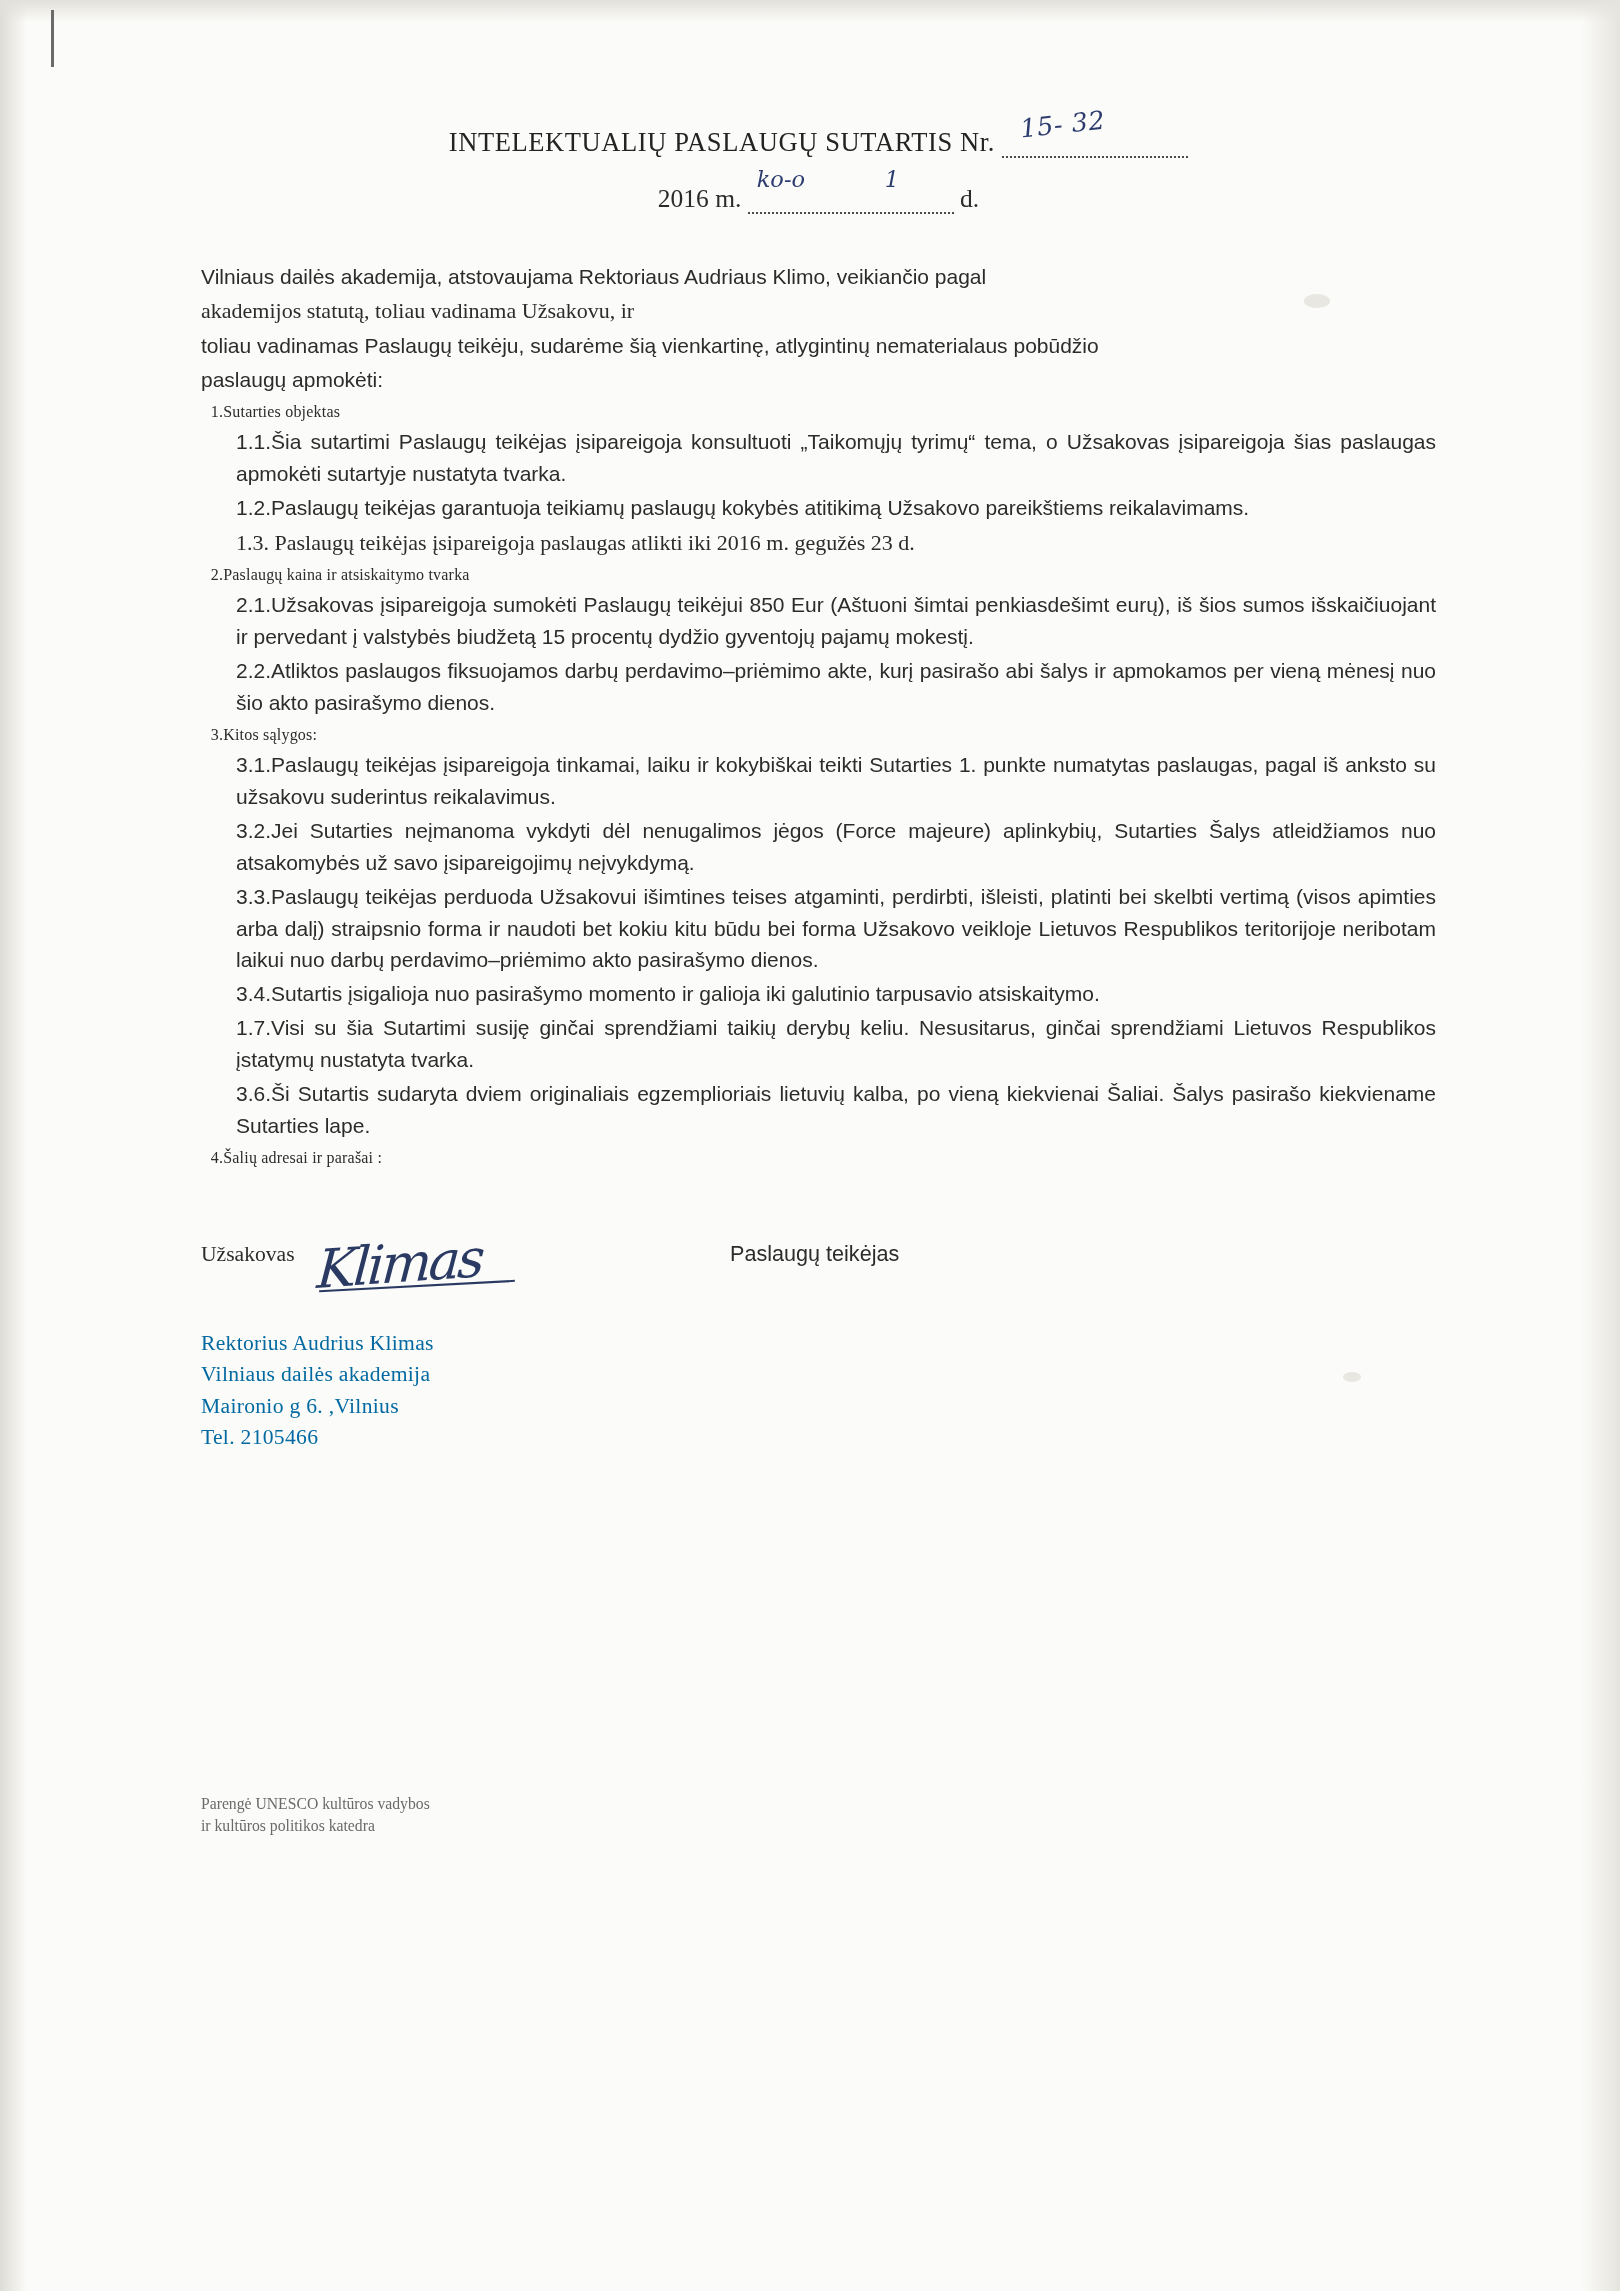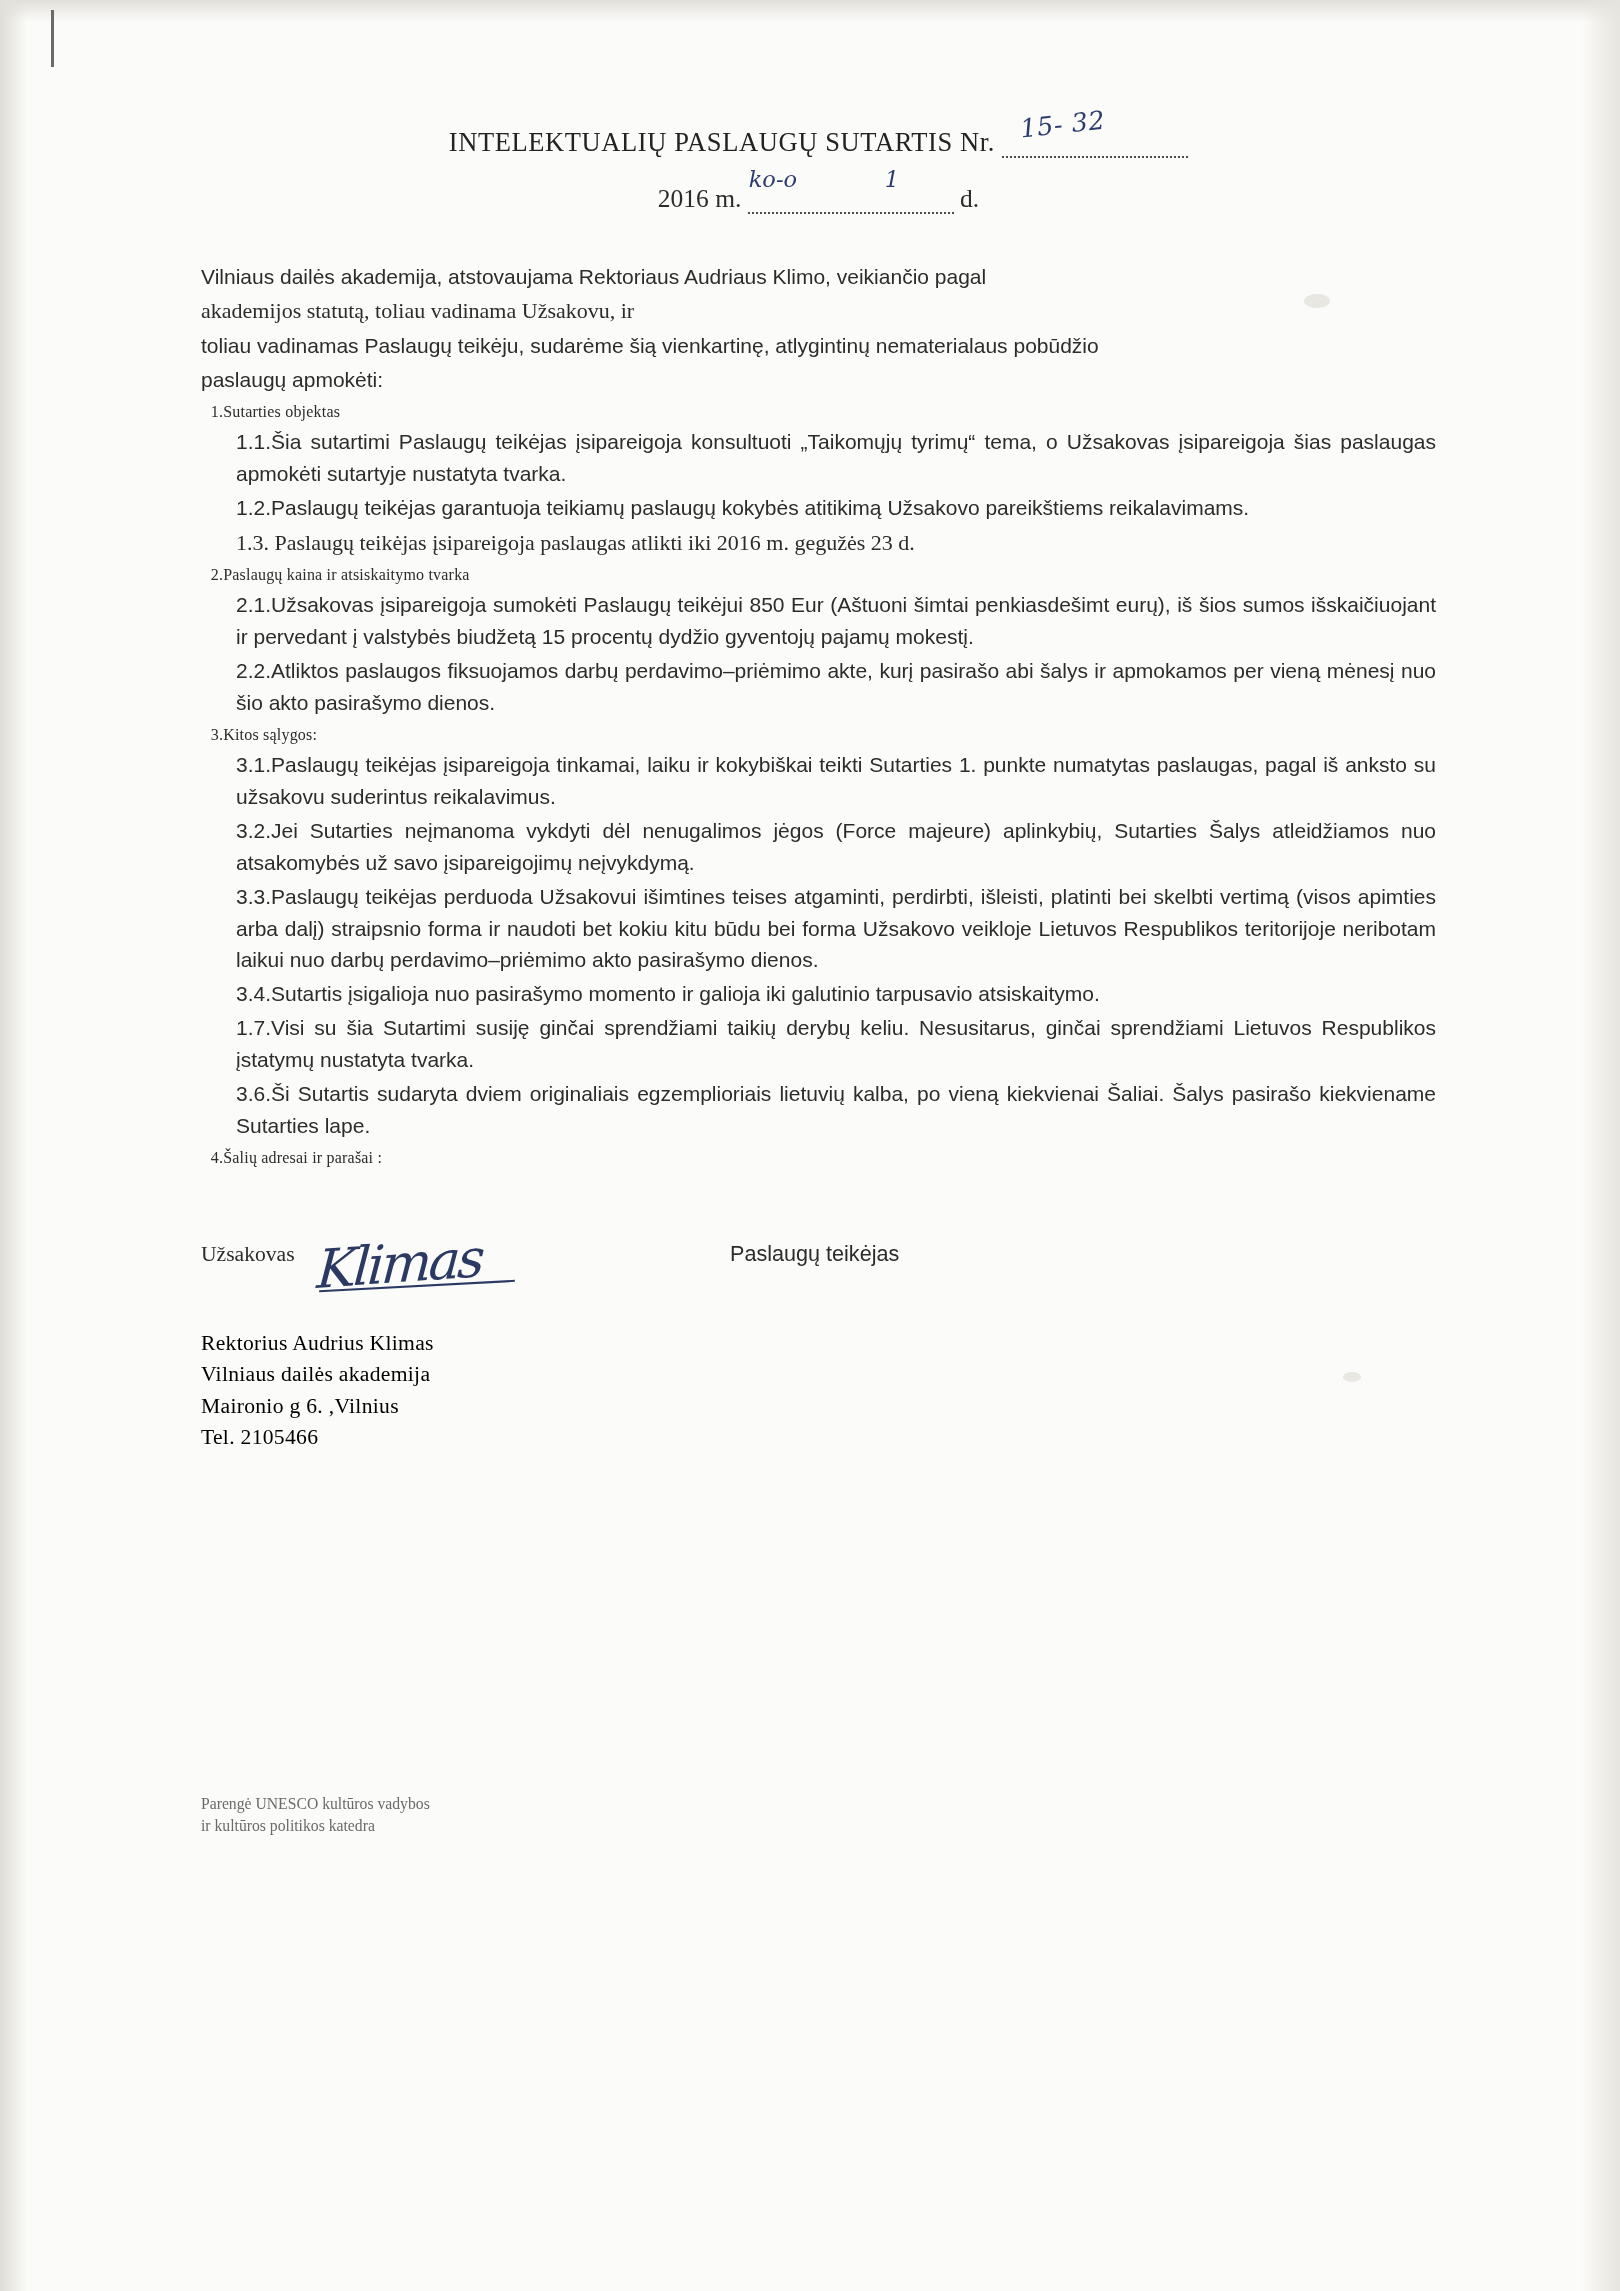--- a/index.html
+++ b/index.html
@@ -172,21 +172,21 @@
     height: 2px;
     background: #2b3a63;
     transform: rotate(-3deg);
   }
 
   .addr {
     margin-top: 9.8px;
     font-family: "Liberation Serif", serif;
     font-size: 21.6px;
     line-height: 1.45;
-    color: #000000;
+    color: #0369a1;
     letter-spacing: 0.3px;
   }
   .addr div { white-space: nowrap; }
 
   .footer-note {
     position: absolute;
     left: 0;
     top: 1666px;
     font-family: "Liberation Serif", serif;
     font-size: 15.7px;
@@ -217,21 +217,21 @@
     <div class="title-line">
       <span>INTELEKTUALIŲ PASLAUGŲ SUTARTIS Nr.</span>
       <span class="blank">
         <span class="hand">15- 32</span>
       </span>
     </div>
 
     <div class="date-line">
       <span>2016 m.</span>
       <span class="blank-m">
-        <span class="hand-sm" style="left:1px;">ko-o</span>
+        <span class="hand-sm" style="left:9px;">ko-o</span>
         <span class="hand-sm" style="left:137px;">1</span>
       </span>
       <span>d.</span>
     </div>
 
     <div class="body">
 
       <p class="para nojust">Vilniaus dailės akademija, atstovaujama Rektoriaus Audriaus Klimo, veikiančio pagal</p>
       <p class="para nojust serif">akademijos statutą, toliau vadinama Užsakovu, ir</p>
       <p class="para nojust">toliau vadinamas Paslaugų teikėju, sudarėme šią vienkartinę, atlygintinų nematerialaus pobūdžio</p>

